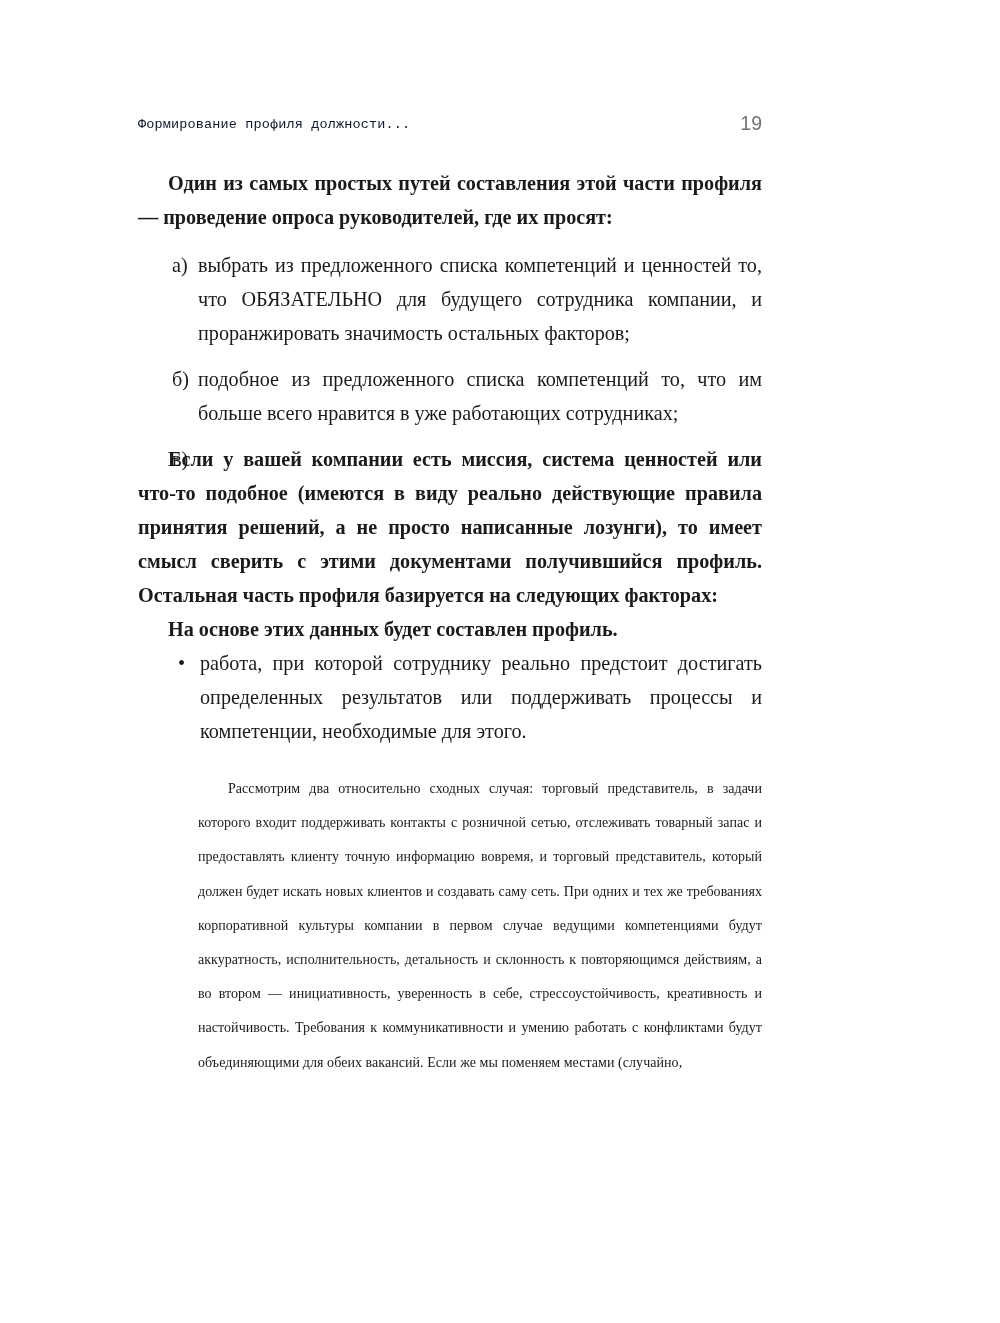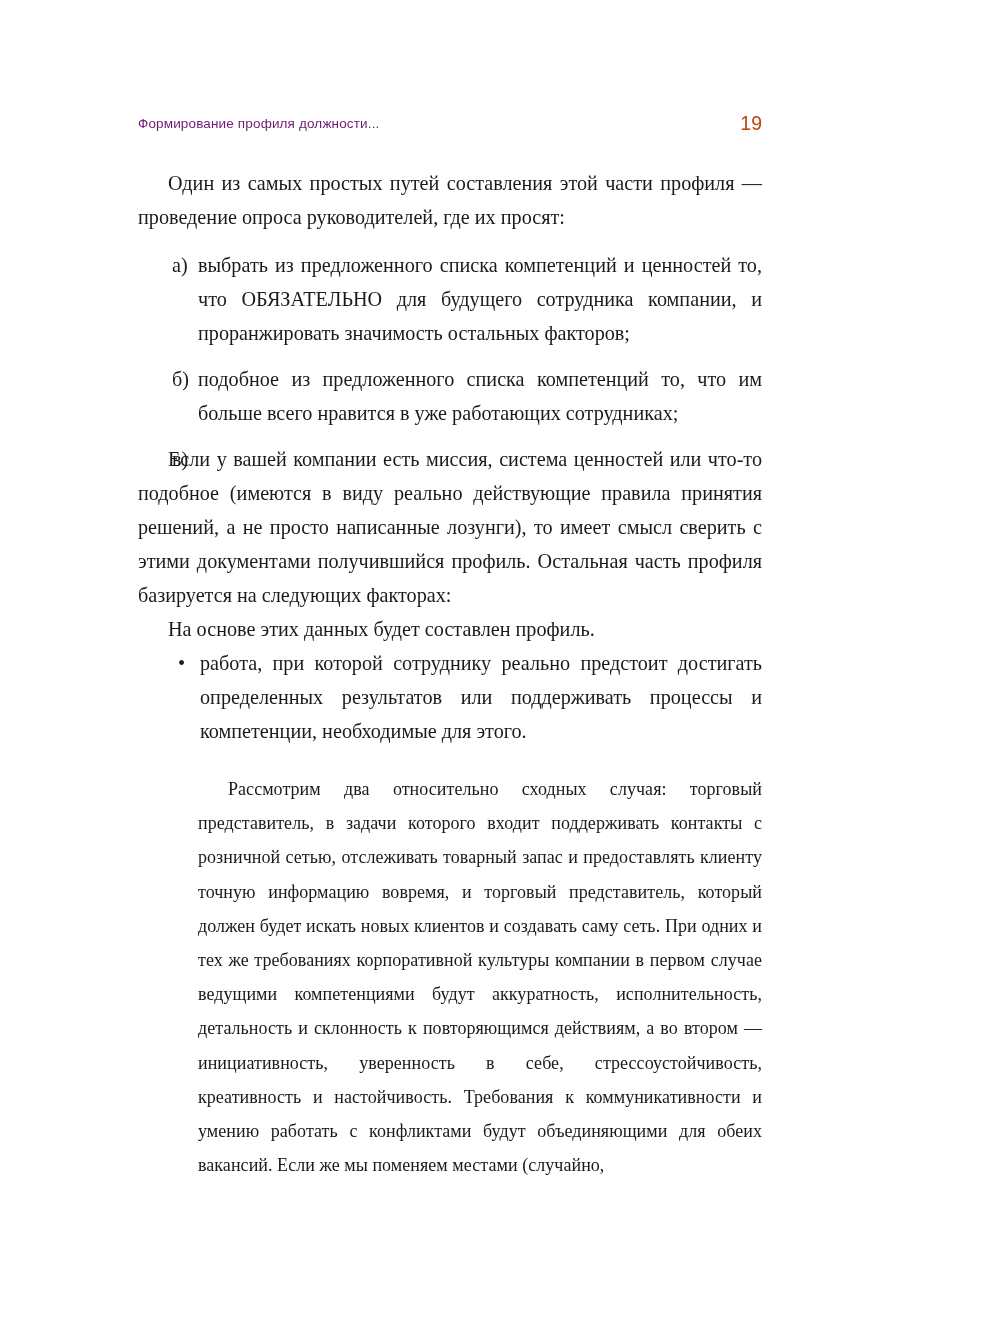--- a/index.html
+++ b/index.html
@@ -29,30 +29,30 @@
     position: absolute;
     left: 138px;
     top: 112px;
     width: 624px;
     height: 26px;
     display: flex;
     align-items: baseline;
     justify-content: space-between;
   }
   .running-head-title {
-    font-family: Liberation Sans, sans-serif;
+    font-family: Liberation Mono, monospace;
     font-size: 13.5px;
     letter-spacing: 0.15px;
-    color: #701a75;
+    color: #0f172a;
     white-space: nowrap;
   }
   .running-head-folio {
     font-family: "Liberation Sans", "DejaVu Sans", sans-serif;
     font-size: 19.5px;
-    color: #c2410c;
+    color: #737373;
     line-height: 1;
     position: relative;
     top: 2px;
   }
 
   
   .column {
     position: absolute;
     left: 138px;
     top: 166px;
@@ -62,20 +62,21 @@
   p.body {
     margin: 0;
     font-size: 20.2px;
     line-height: 34px;
     text-align: justify;
     text-indent: 0;
     hyphens: manual;
   }
   p.body.indent-first {
     text-indent: 30px;
+    font-weight: bold;
   }
 
   
   .gap-before {
     margin-top: 30px;
   }
 
   
   ol.lettered {
     list-style: none;
@@ -124,21 +125,21 @@
   }
 
   
   .inner-block {
     margin-top: 24px;
     margin-left: 60px;
     width: 564px;
   }
   .inner-block p {
     margin: 0;
-    font-size: 18px;
+    font-size: 14px;
     line-height: 34.2px;
     text-align: justify;
     text-indent: 30px;
     letter-spacing: 0.05px;
   }
 </style>
 </head>
 <body>
 
 <div class="page">

